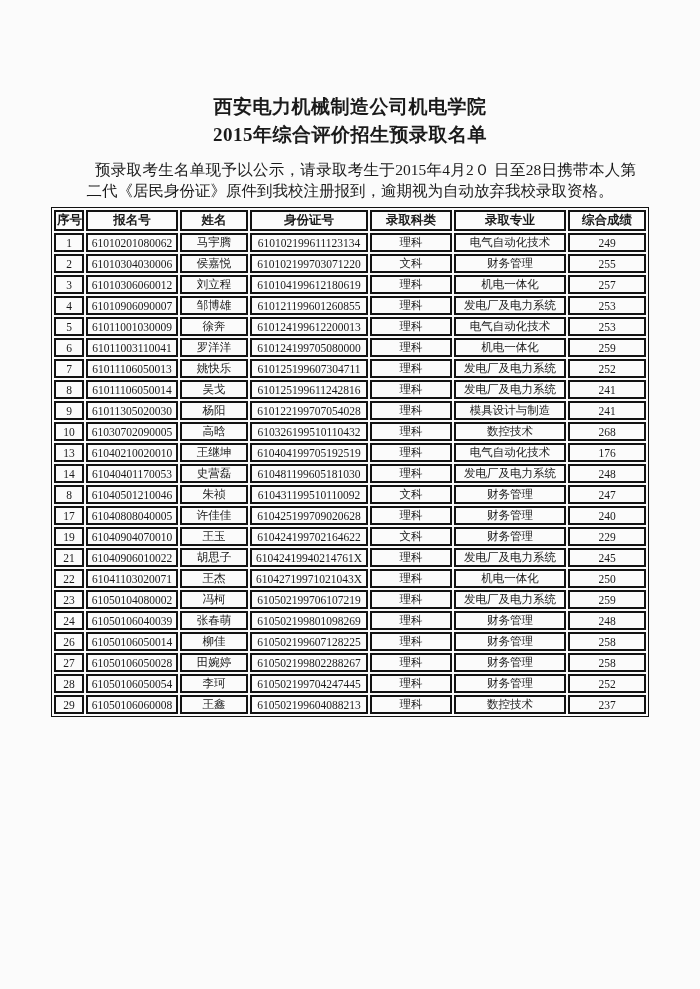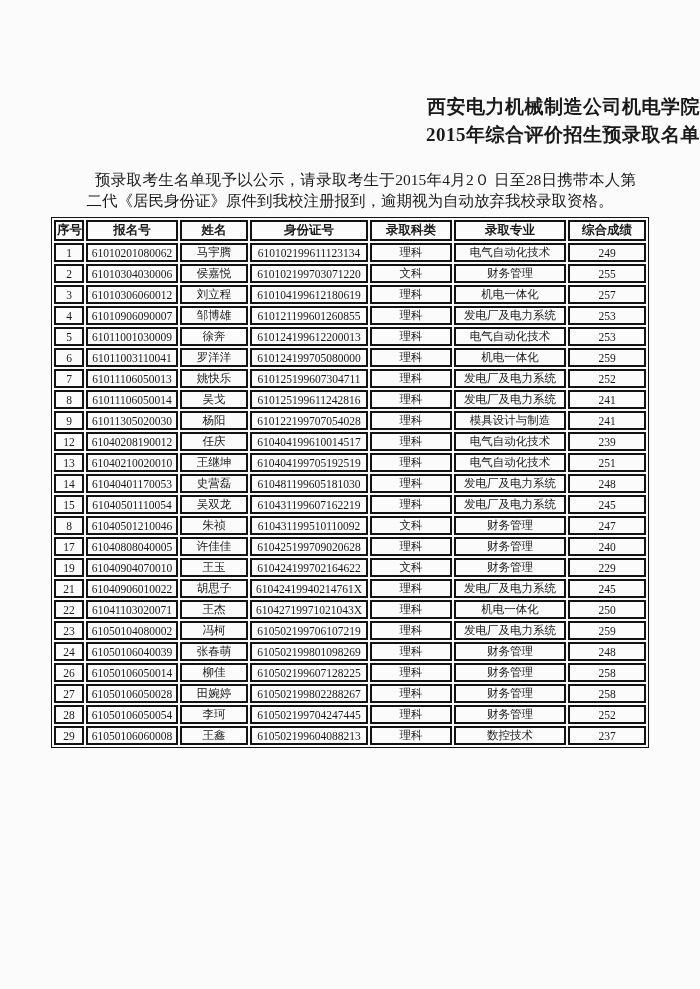--- a/index.html
+++ b/index.html
@@ -16,29 +16,29 @@
     position: relative;
     overflow: hidden;
   }
   .page {
     width: 700px;
     height: 989px;
     box-sizing: border-box;
     padding-top: 93px;
   }
   .title-block {
-    text-align: right;
+    text-align: center;
     font-weight: bold;
     font-size: 19px;
     line-height: 28px;
     letter-spacing: 0.5px;
   }
   .notice {
     width: 572px;
-    margin: 20px auto 6px auto;
+    margin: 10px auto 6px auto;
     font-size: 15.5px;
     line-height: 21px;
     text-indent: 2em;
     text-align: justify;
     text-align-last: center;
   }
   table.roster {
     width: 588px;
     margin: 0 auto 0 auto;
     border-collapse: separate;
@@ -179,54 +179,45 @@
         <tr>
           <td>9</td>
           <td>61011305020030</td>
           <td>杨阳</td>
           <td>610122199707054028</td>
           <td>理科</td>
           <td>模具设计与制造</td>
           <td>241</td>
         </tr>
         <tr>
-          <td>12</td>
-          <td>61040208190012</td>
-          <td>任庆</td>
-          <td>610404199610014517</td>
-          <td>理科</td>
-          <td>电气自动化技术</td>
-          <td>239</td>
+          <td>10</td>
+          <td>61030702090005</td>
+          <td>高晗</td>
+          <td>610326199510110432</td>
+          <td>理科</td>
+          <td>数控技术</td>
+          <td>268</td>
         </tr>
         <tr>
           <td>13</td>
           <td>61040210020010</td>
           <td>王继坤</td>
           <td>610404199705192519</td>
           <td>理科</td>
           <td>电气自动化技术</td>
-          <td>251</td>
+          <td>176</td>
         </tr>
         <tr>
           <td>14</td>
           <td>61040401170053</td>
           <td>史营磊</td>
           <td>610481199605181030</td>
           <td>理科</td>
           <td>发电厂及电力系统</td>
           <td>248</td>
-        </tr>
-        <tr>
-          <td>15</td>
-          <td>61040501110054</td>
-          <td>吴双龙</td>
-          <td>610431199607162219</td>
-          <td>理科</td>
-          <td>发电厂及电力系统</td>
-          <td>245</td>
         </tr>
         <tr>
           <td>8</td>
           <td>61040501210046</td>
           <td>朱祯</td>
           <td>610431199510110092</td>
           <td>文科</td>
           <td>财务管理</td>
           <td>247</td>
         </tr>

